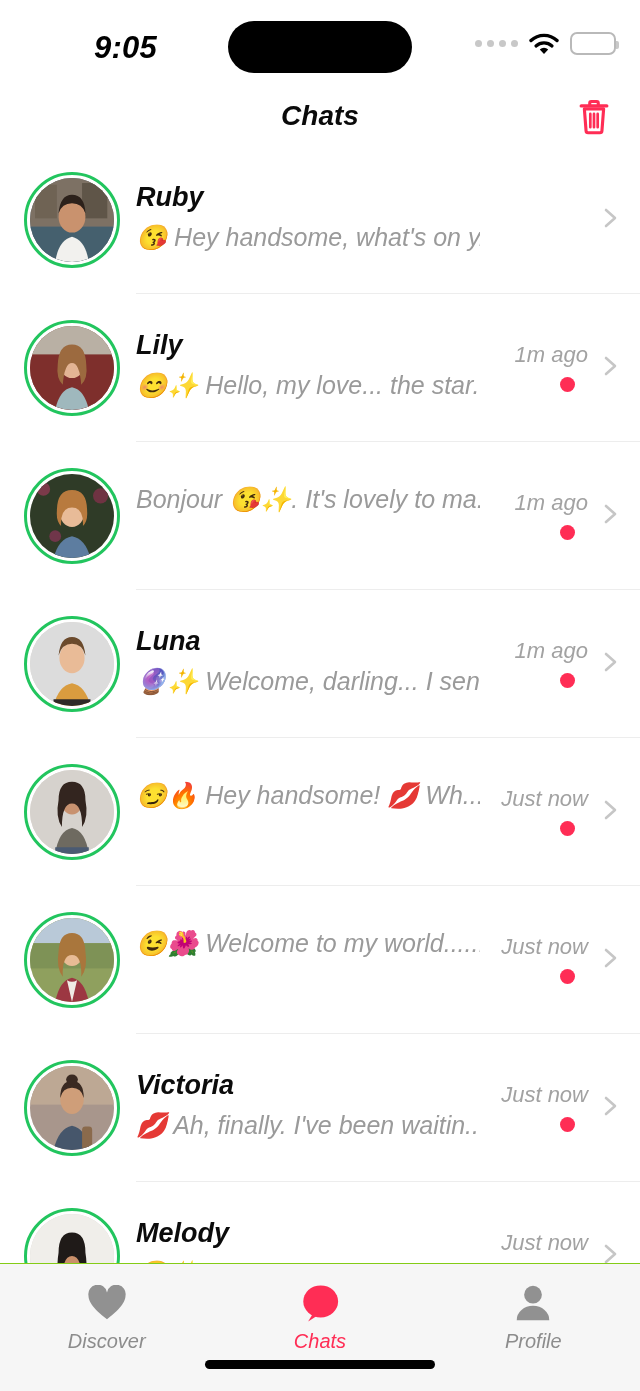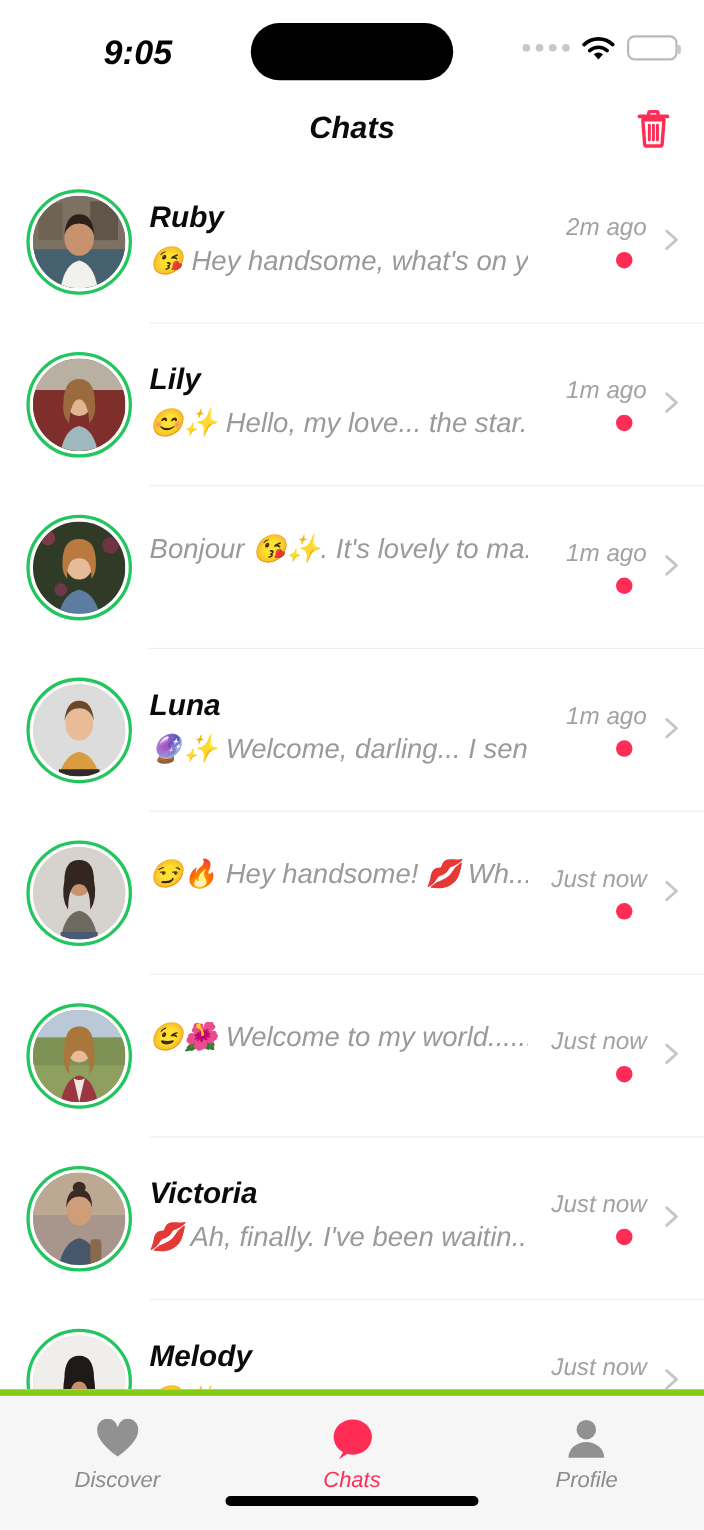--- a/index.html
+++ b/index.html
@@ -92,21 +92,21 @@
     margin:9px 13px 0 auto;
   }
   .chevron {
     position:absolute; right:18px; top:60px;
     width:24px; height:24px;
   }
 
   
   .tabbar {
     position:absolute; left:0; bottom:0; width:640px; height:128px;
-    background:#f6f6f6; border-top:6px solid #84cc16;
+    background:#f6f6f6; border-top:1px solid #84cc16;
     display:flex; align-items:flex-start;
   }
   .tab {
     flex:1; padding-top:18px; display:flex; flex-direction:column;
     align-items:center; gap:6px; cursor:pointer;
   }
   .tab-icon { height:42px; display:flex; align-items:center; justify-content:center; }
   .tab-label { font-size:20px; color:#8c8c8c; }
   .tab.active .tab-label { color:#ff2d55; }
   .home-indicator {
@@ -170,24 +170,20 @@
             <ellipse cx="50" cy="46" rx="16" ry="19" fill="#c9926e"></ellipse>
             <path d="M34 42 q2-22 16-22 q15 0 16 22 q-4-12-16-12 q-12 0-16 12z" fill="#2c211b"></path>
             <path d="M30 100 q4-26 20-30 q16 4 20 30z" fill="#f2f1ee"></path>
           </svg>
         </div>
       </div>
       <div class="row-main">
         <div class="row-name">Ruby</div>
         <div class="row-msg">😘 Hey handsome, what's on y...</div>
       </div>
-      <div class="row-right">
-        <div class="row-time">2m ago</div>
-        <div class="row-dot"></div>
-      </div>
       <span class="chevron">
         <svg viewBox="0 0 24 24" width="24" height="24">
             <path d="M8 4 L17 12 L8 20" stroke="#c6c6c6" stroke-width="2.6" fill="none" stroke-linecap="round" stroke-linejoin="round"></path>
           </svg>
       </span>
       <div class="divider"></div>
     </div>
 
     <div class="chat-row">
       <div class="avatar-wrap">

